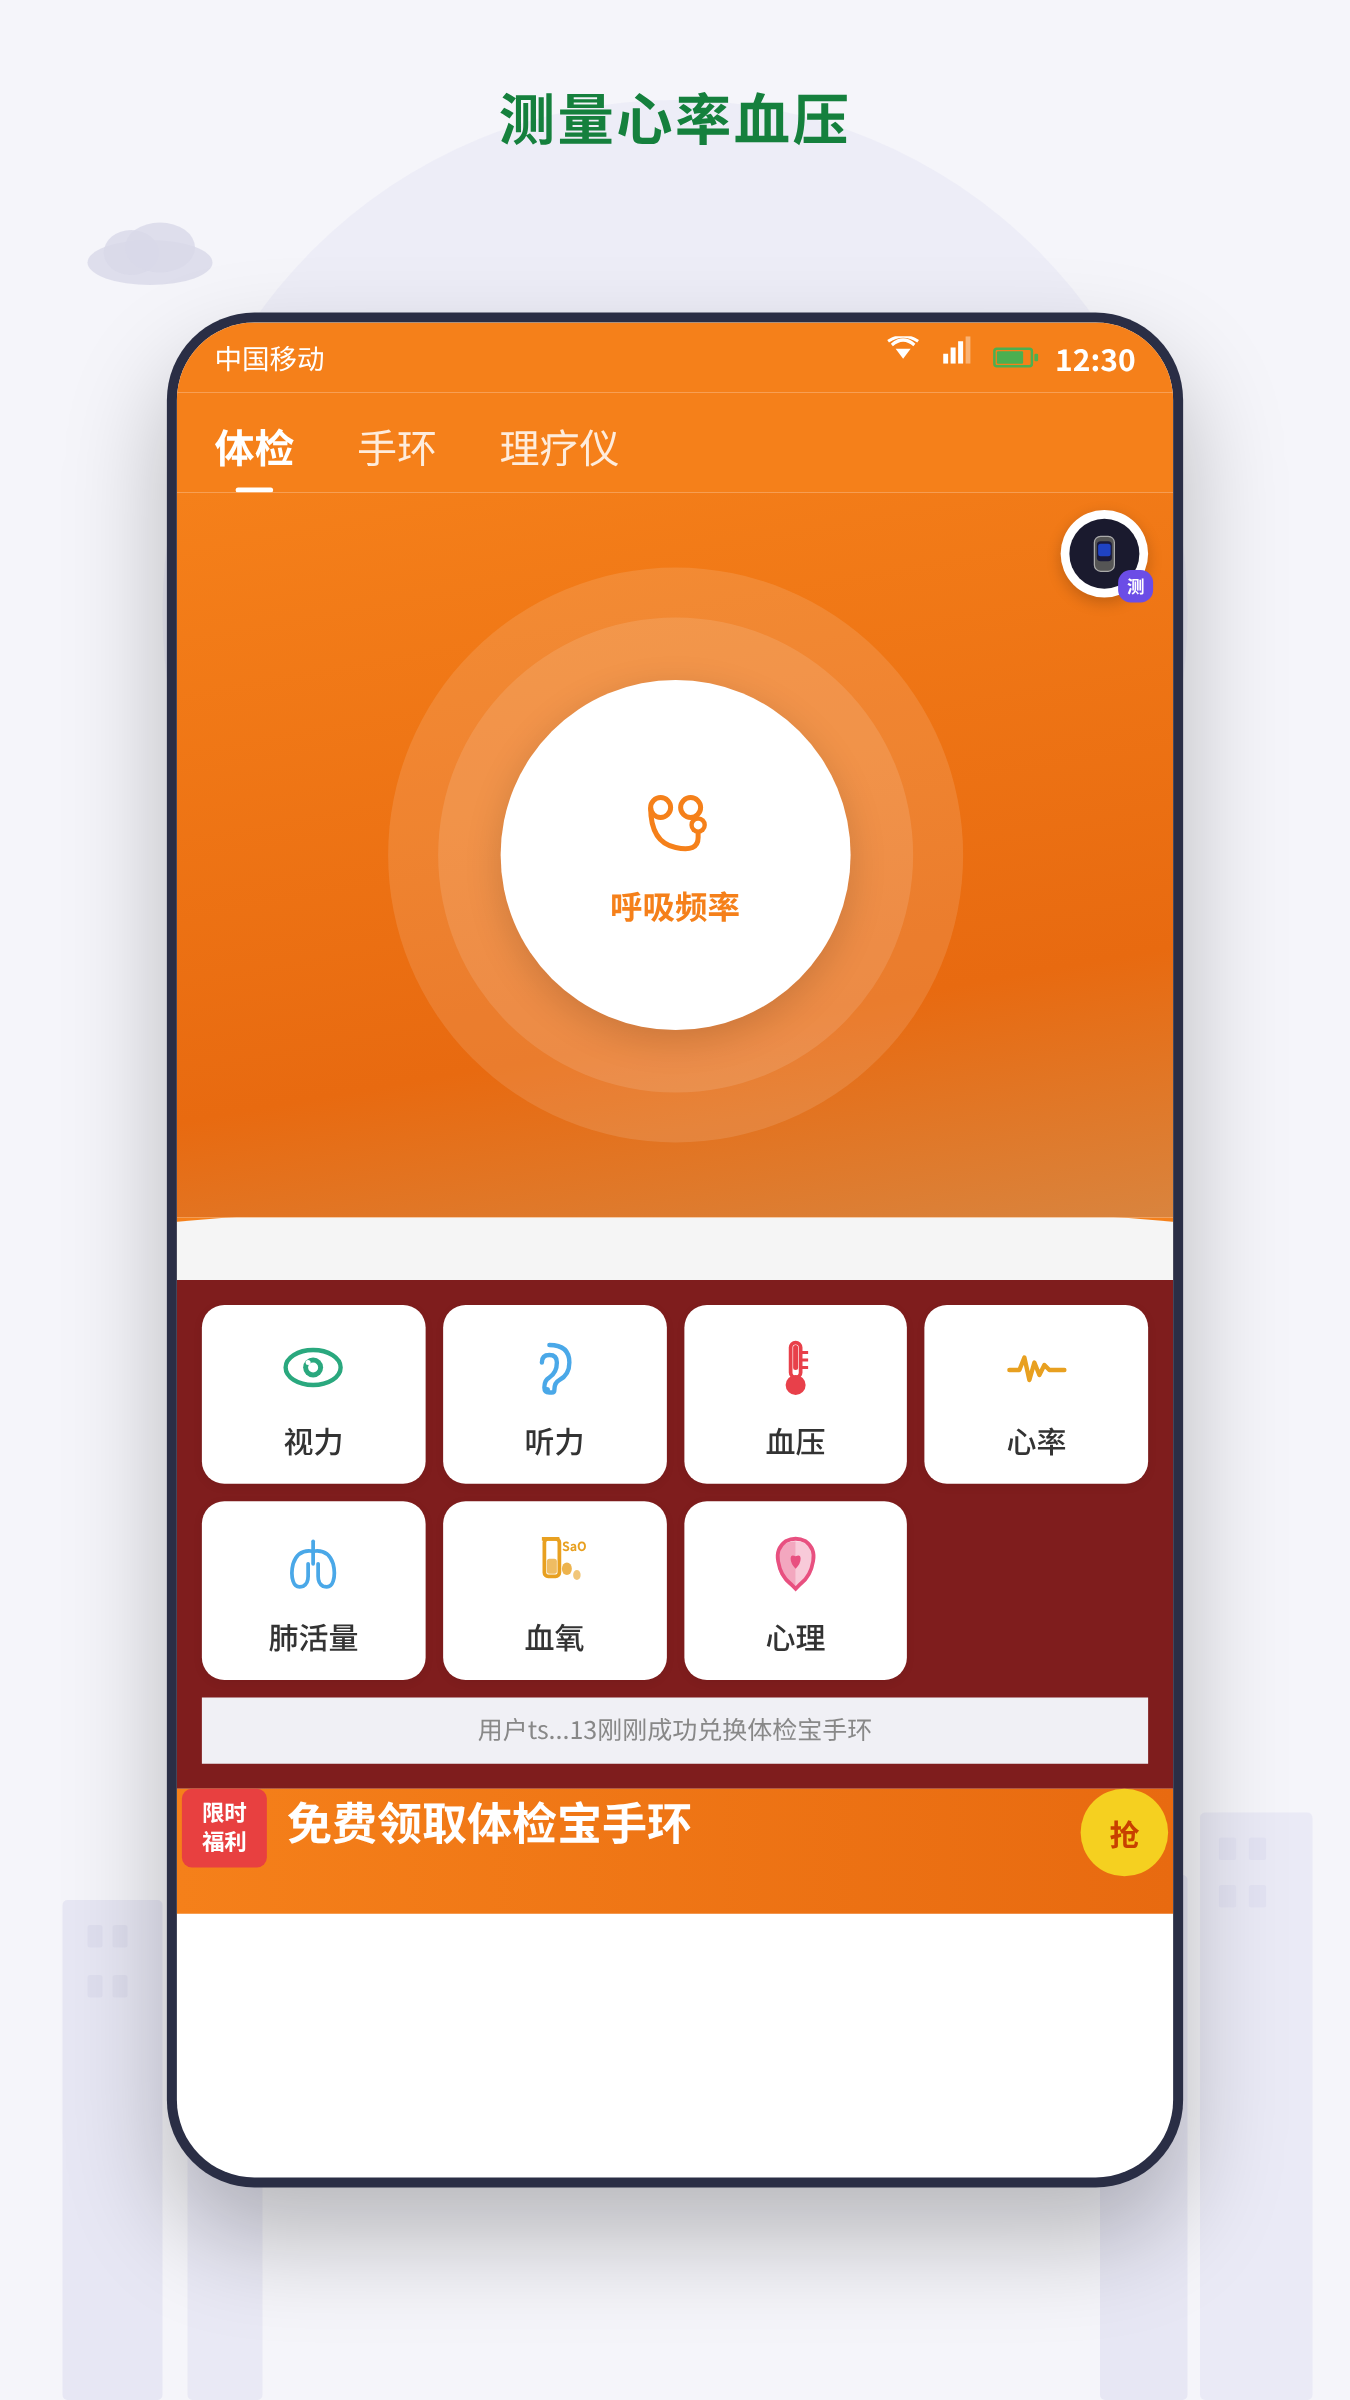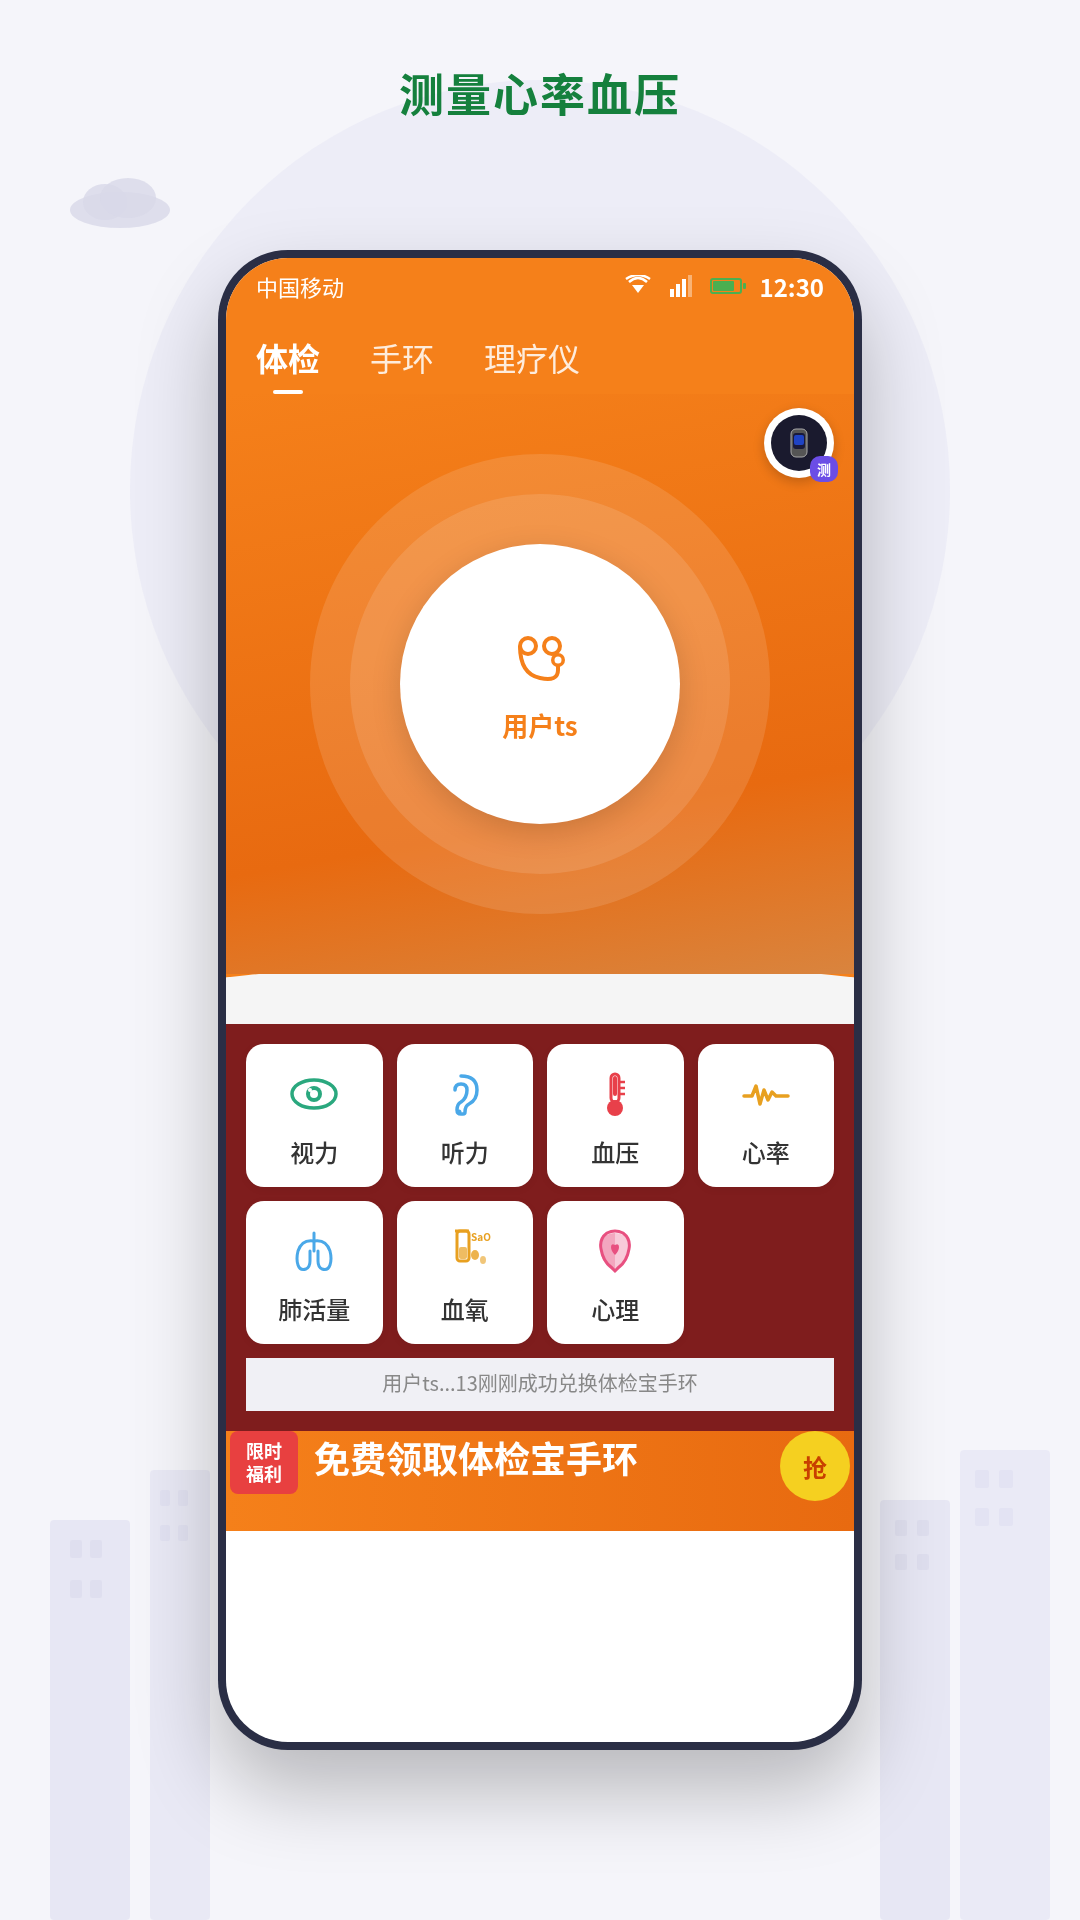--- a/index.html
+++ b/index.html
@@ -59,21 +59,21 @@
       color: #15803d;
       letter-spacing: 2px;
     }
 
     
     .phone-mockup {
       position: absolute;
       top: 250px;
       left: 50%;
       transform: translateX(-50%);
-      width: 644px;
+      width: 813px;
       height: 1500px;
       background: #2a2e45;
       border-radius: 70px;
       padding: 8px;
       box-shadow: 0 40px 80px rgba(0,0,0,0.25);
     }
 
     .phone-inner {
       width: 100%;
       height: 100%;
@@ -93,21 +93,20 @@
       padding: 0 30px;
     }
 
     .status-carrier {
       font-size: 22px;
       color: white;
     }
 
     .status-right {
       display: flex;
-      align-items: center;
       gap: 18px;
     }
 
     .status-time {
       font-size: 24px;
       color: white;
       font-weight: 600;
     }
 
     .battery-icon {
@@ -445,21 +444,21 @@
 
       <div class="hero-center">
 
         <svg width="80" height="80" viewBox="0 0 80 80" xmlns="http://www.w3.org/2000/svg">
           <circle cx="28" cy="20" r="8" fill="none" stroke="#f5801a" stroke-width="4"></circle>
           <circle cx="52" cy="20" r="8" fill="none" stroke="#f5801a" stroke-width="4"></circle>
           <path d="M20,20 Q20,48 40,52 Q58,56 58,44 L58,38" stroke="#f5801a" stroke-width="4" fill="none"></path>
           <circle cx="58" cy="34" r="7" fill="#f5801a"></circle>
           <circle cx="58" cy="34" r="3.5" fill="white"></circle>
         </svg>
-        <span class="hero-label">用户ts</span>
+        <span class="hero-label">呼吸频率</span>
       </div>
 
       <div class="device-badge">
         <div class="device-badge-inner">
 
           <svg width="36" height="36" viewBox="0 0 36 36" xmlns="http://www.w3.org/2000/svg">
             <rect x="10" y="4" width="16" height="28" rx="5" fill="#555" stroke="#aaa" stroke-width="1"></rect>
             <rect x="12" y="8" width="12" height="16" rx="3" fill="#1a1a3a"></rect>
             <rect x="13" y="10" width="10" height="10" rx="2" fill="#2255ff" opacity="0.7"></rect>
           </svg>

